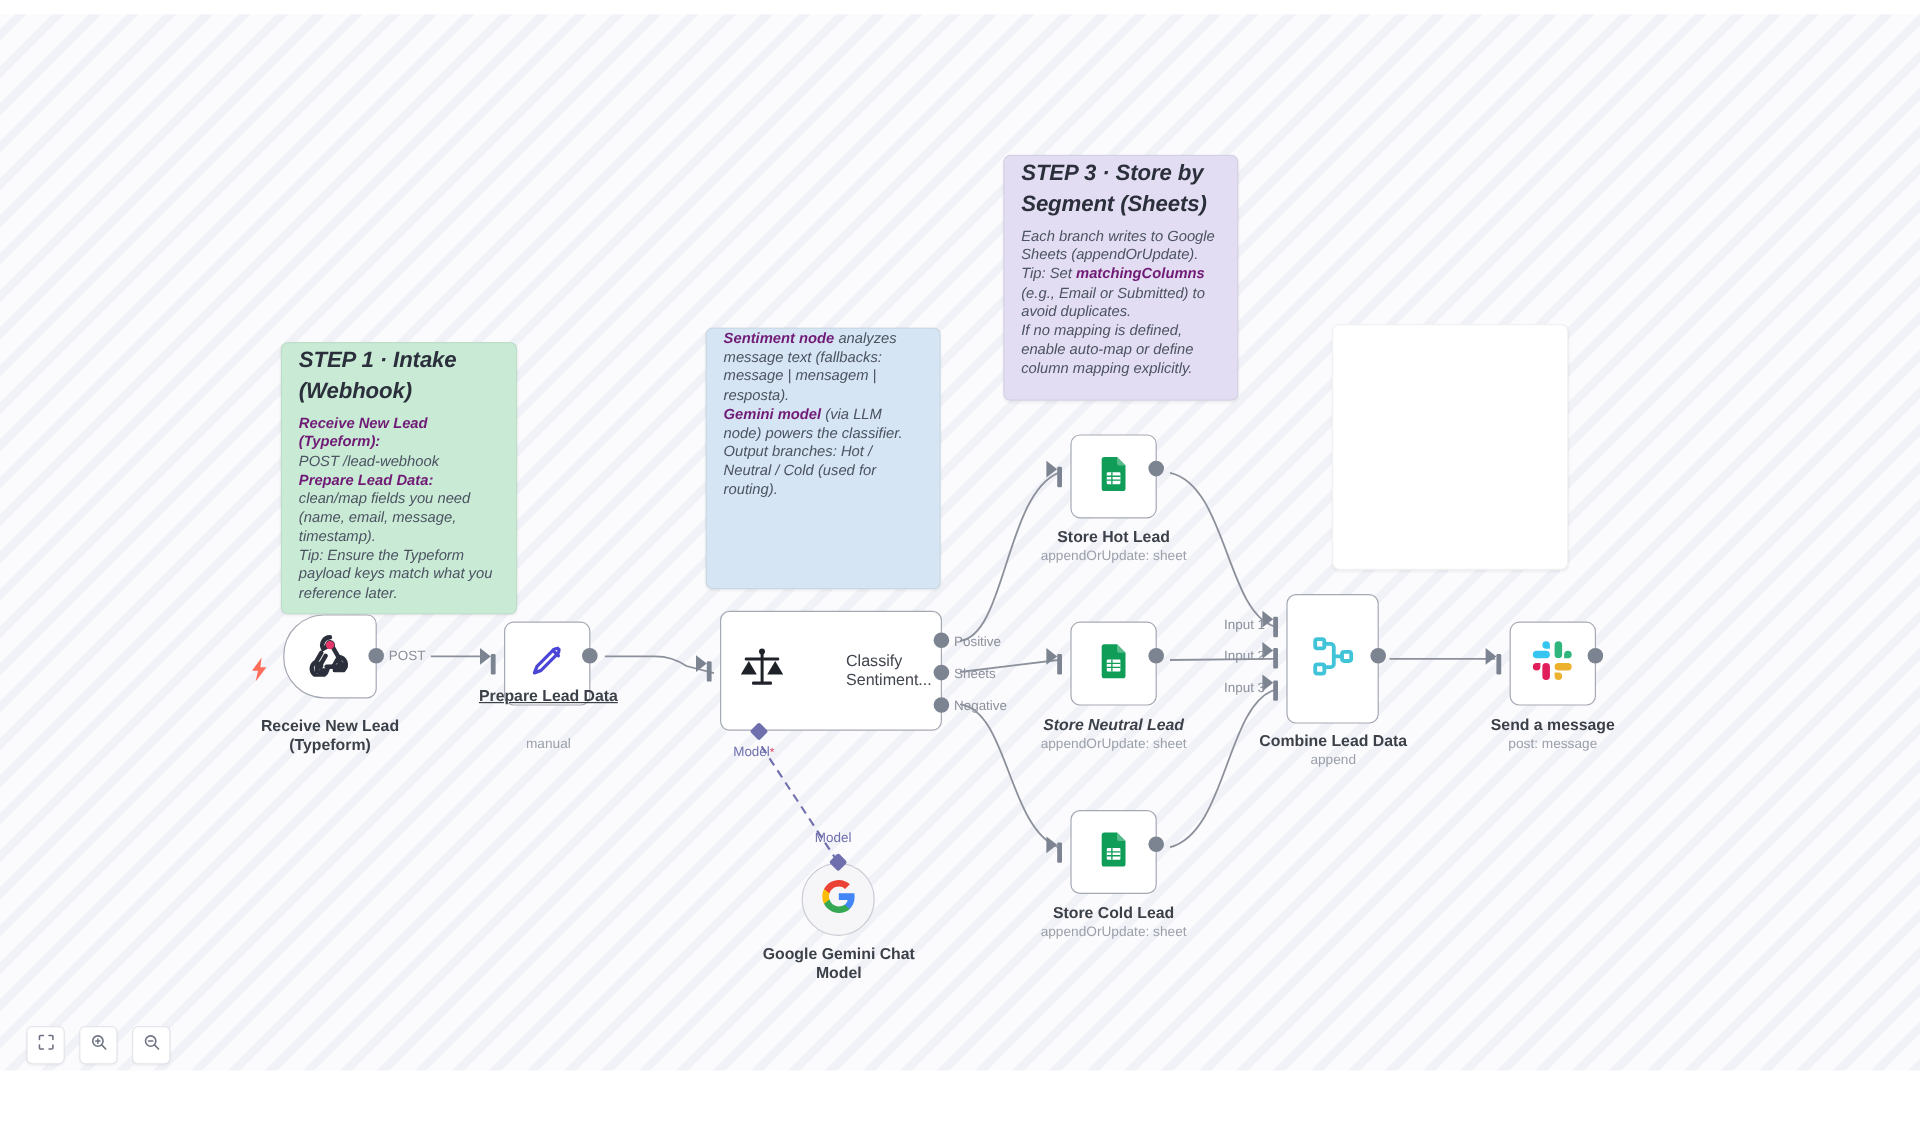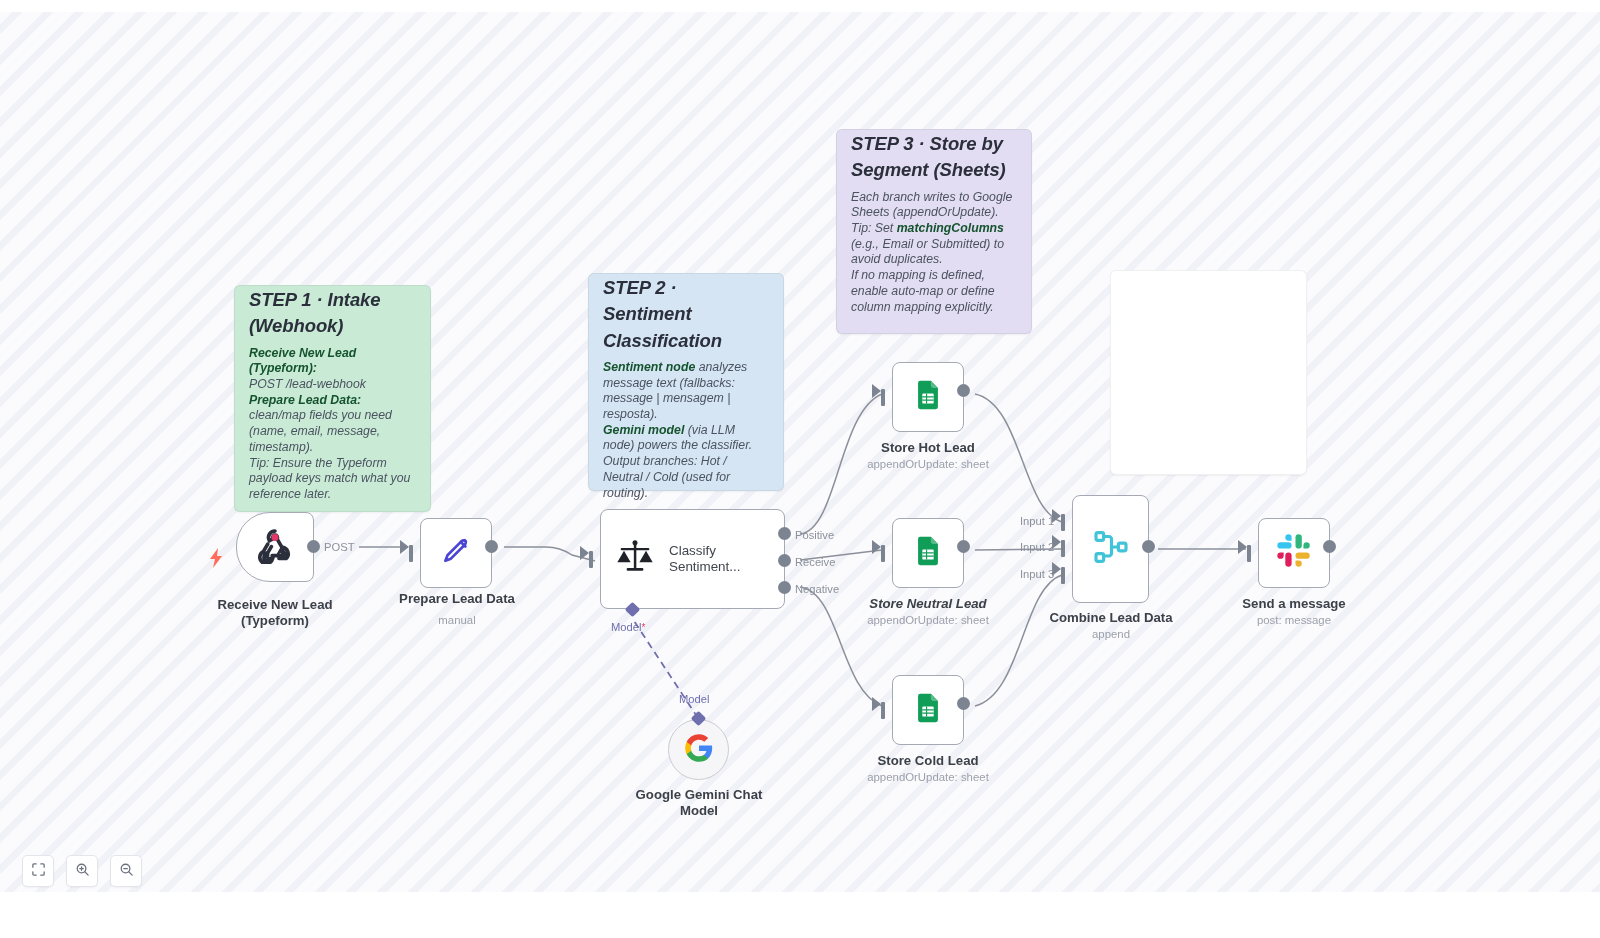--- a/index.html
+++ b/index.html
@@ -48,21 +48,21 @@
     line-height: 1.42;
     color: #2b2f3b;
     margin-bottom: 6px;
     letter-spacing: -0.1px;
   }
   .sticky .body {
     font-size: 12.3px;
     line-height: 1.28;
     color: #4b5260;
   }
-  .sticky .body b { font-weight: 700; color: #14532d; }
+  .sticky .body b { font-weight: 700; color: #701a75; }
 
   #sticky-1 { left: 234px; top: 273px; width: 197px; height: 227px; background: #c9ebd6; }
   #sticky-2 { left: 588px; top: 261px; width: 196px; height: 218px; background: #d5e5f3; }
   #sticky-3 { left: 836px; top: 117px; width: 196px; height: 205px; background: #e2ddf2; }
   #sticky-4 { left: 1110px; top: 258px; width: 197px; height: 205px; background: #ffffff; }
 
   
   .node {
     position: absolute;
     background: #ffffff;
@@ -99,20 +99,21 @@
     font-weight: 400;
     color: #9ba0ab;
     line-height: 1.2;
     pointer-events: none;
   }
   .node-inline-label {
     font-size: 13.4px;
     color: #41454d;
     line-height: 1.22;
     font-weight: 400;
+    margin-left: 36px;
   }
 
   
   .port-out {
     position: absolute;
     width: 13px; height: 13px;
     border-radius: 50%;
     background: #7d8491;
   }
   .port-in {
@@ -223,21 +224,20 @@
       <h3>STEP 1 · Intake (Webhook)</h3>
       <div class="body">
         <b>Receive New Lead (Typeform):</b><br>
         <span>POST /lead-webhook</span><br>
         <b>Prepare Lead Data:</b><span> clean/map fields you need (name, email, message, timestamp).</span><br>
         <span>Tip: Ensure the Typeform payload keys match what you reference later.</span>
       </div>
     </div>
 
     <div class="sticky" id="sticky-2">
-      <h3>STEP 2 · Sentiment Classification</h3>
       <div class="body">
         <b>Sentiment node</b><span> analyzes message text (fallbacks: message | mensagem | resposta).</span><br>
         <b>Gemini model</b><span> (via LLM node) powers the classifier.</span><br>
         <span>Output branches: Hot / Neutral / Cold (used for routing).</span>
       </div>
     </div>
 
     <div class="sticky" id="sticky-3">
       <h3>STEP 3 · Store by Segment (Sheets)</h3>
       <div class="body">
@@ -278,21 +278,21 @@
       <span>
         <svg width="34" height="34" viewBox="0 0 24 24" fill="none" stroke="#4b45d6" stroke-width="1.9" stroke-linecap="round" stroke-linejoin="round">
           <path d="M18.2 4.4c.9.9.9 2.3 0 3.2L8.4 17.4l-3.9 1.5 1.5-3.9L15.8 5.2c.9-.9 2.3-.9 3.2 0z"></path>
           <path d="M15.4 5.6l3.2 3.2"></path>
         </svg>
       </span>
     </div>
     <div class="port-in-bar" style="left:409px; top:533px;"></div>
     <div class="port-in" style="left:400px; top:528px;"></div>
     <div class="port-out" style="left:485px; top:528px;"></div>
-    <div class="node-caption" style="left:382px; top:579px; width:150px;">Prepare Lead Data</div>
+    <div class="node-caption" style="left:382px; top:560px; width:150px;text-decoration:underline;">Prepare Lead Data</div>
     <div class="node-subtitle" style="left:382px; top:602px; width:150px;">manual</div>
 
     <div class="node" style="left:600px; top:497px; width:185px; height:100px; justify-content:flex-start; padding-left:14px; gap:14px;">
       <span>
         <svg width="40" height="40" viewBox="0 0 24 24" fill="#1f2329">
           <rect x="11.3" y="4.4" width="1.5" height="14.6" rx="0.5"></rect>
           <circle cx="12" cy="3.5" r="1.5"></circle>
           <rect x="7" y="18.6" width="10" height="1.6" rx="0.6"></rect>
           <rect x="3.4" y="6.6" width="17.2" height="1.4" rx="0.6"></rect>
           <path d="M5.4 8.3 L1.4 15.1 H9.4 Z"></path>
@@ -303,21 +303,21 @@
         <span>Classify</span><br>
         <span>Sentiment...</span>
       </span>
     </div>
     <div class="port-in-bar" style="left:589px; top:539px;"></div>
     <div class="port-in" style="left:580px; top:534px;"></div>
 
     <div class="port-out" style="left:778px; top:515px;"></div>
     <div class="edge-label" style="left:795px; top:518px;">Positive</div>
     <div class="port-out" style="left:778px; top:542px;"></div>
-    <div class="edge-label" style="left:795px; top:545px;">Receive</div>
+    <div class="edge-label" style="left:795px; top:545px;">Sheets</div>
     <div class="port-out" style="left:778px; top:569px;"></div>
     <div class="edge-label" style="left:795px; top:572px;">Negative</div>
 
     <div class="port-diamond" style="left:627px; top:592px;"></div>
     <div class="edge-label model" style="left:611px; top:610px;">
       <span>Model</span><span class="req">*</span>
     </div>
 
     <div class="node round" style="left:668px; top:707px; width:61px; height:61px;">
       <span>

